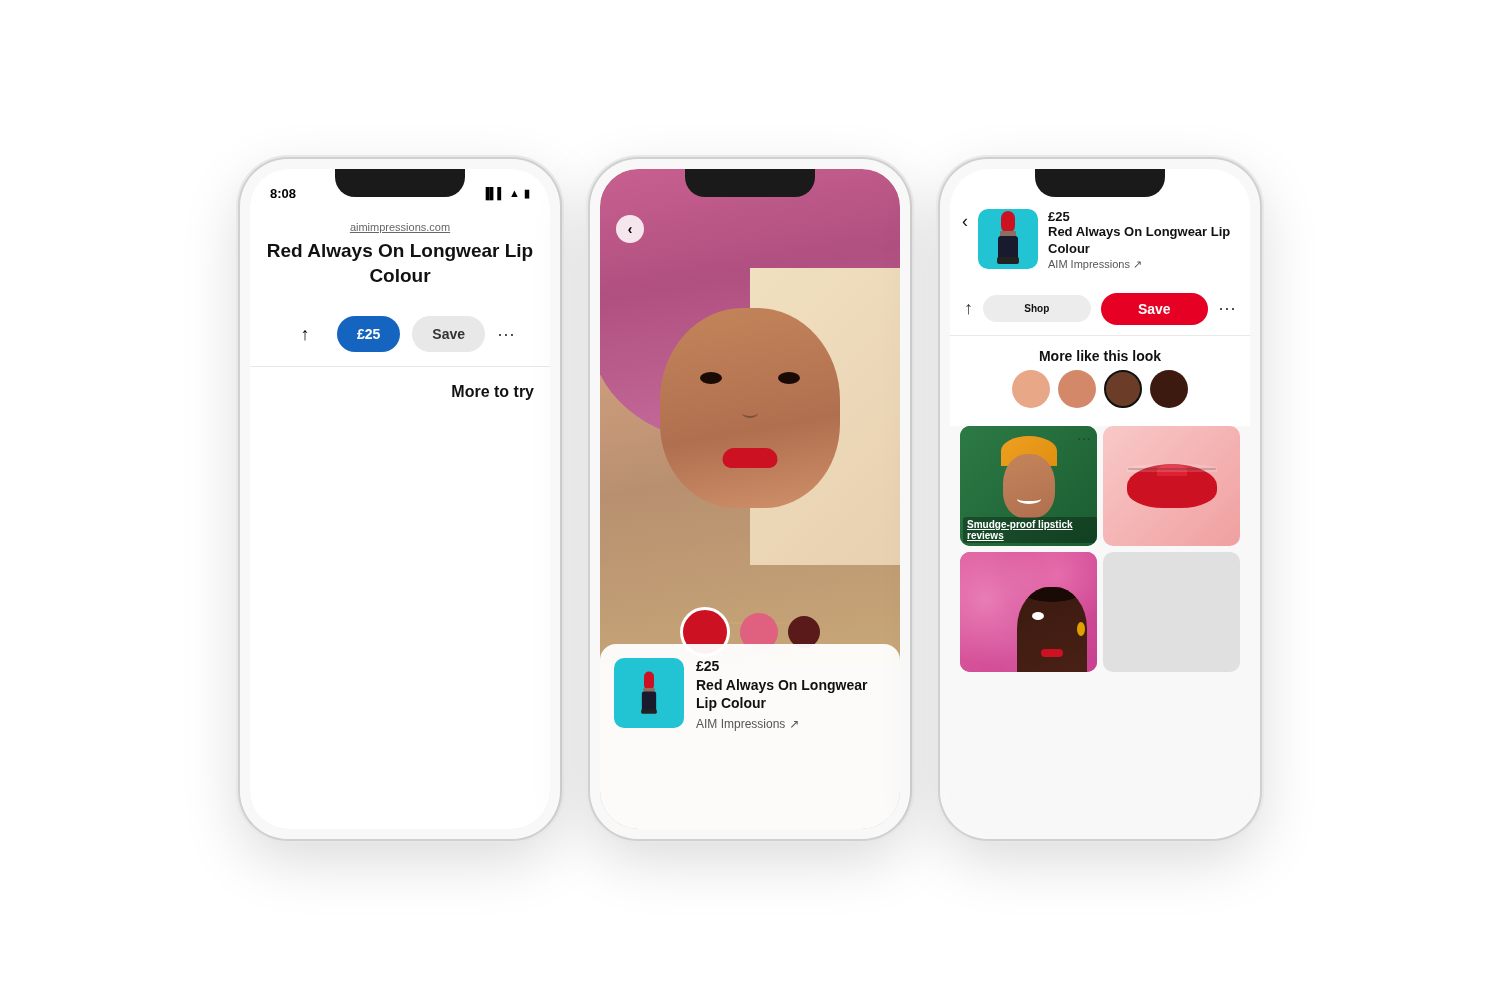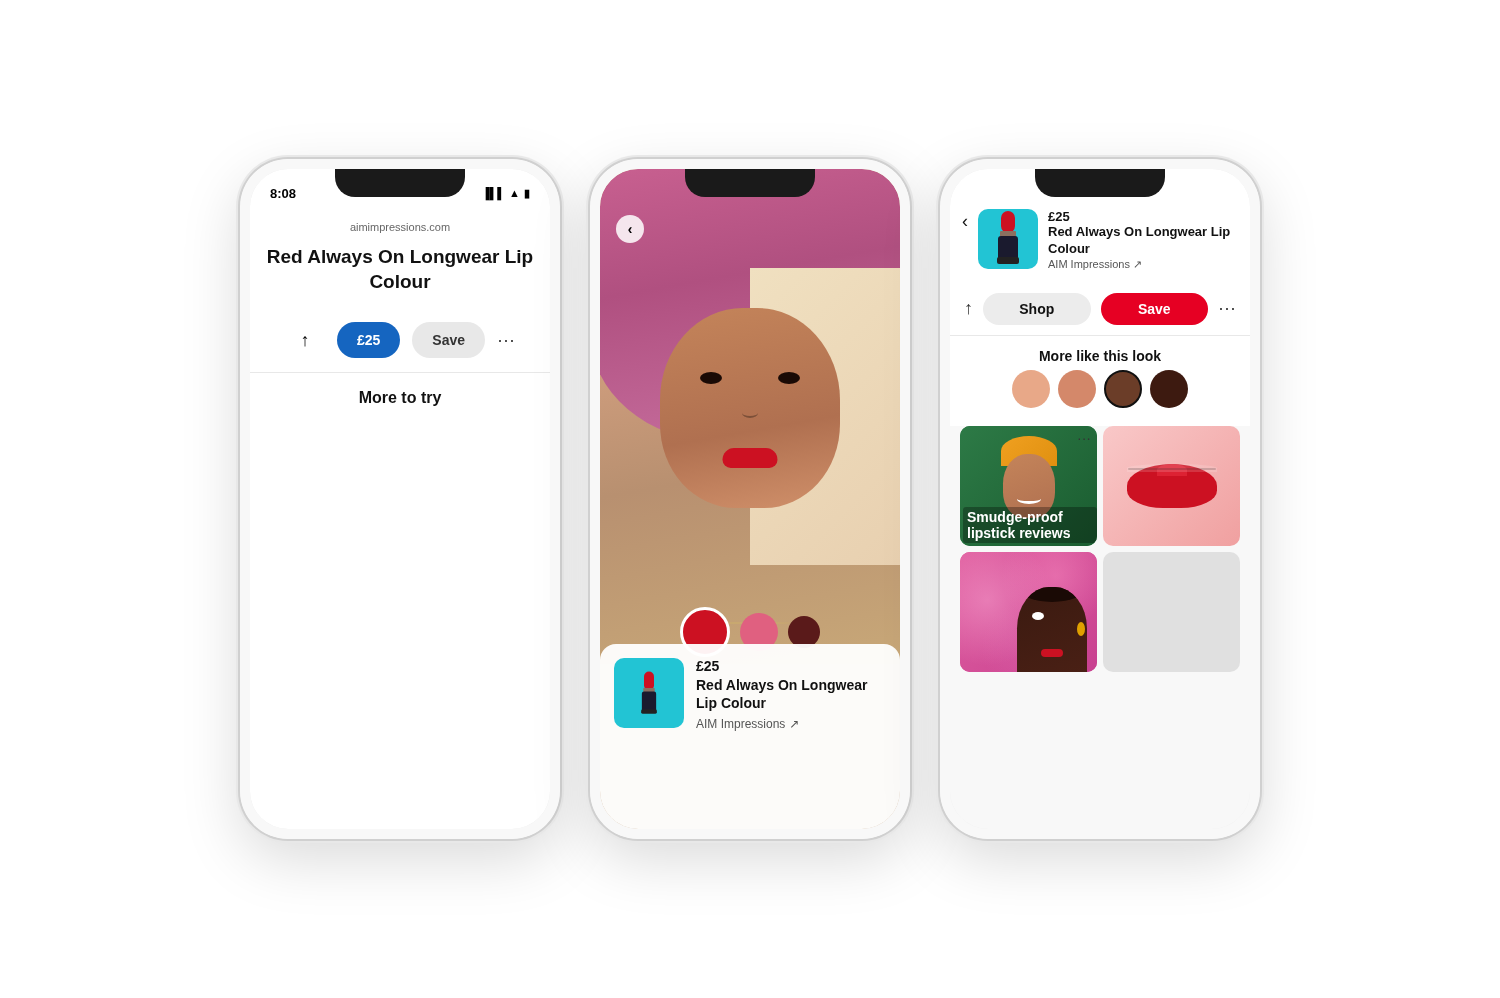--- a/index.html
+++ b/index.html
@@ -120,21 +120,22 @@
     }
 
     .phone1-info {
       padding: 14px 16px 8px;
       text-align: center;
     }
 
     .site-url {
       font-size: 11px;
       color: #666;
-      margin-bottom: 12px;
+      margin-bottom: 6px;
+      text-decoration: underline;
     }
 
     .product-title-lg {
       font-size: 19px;
       font-weight: 700;
       line-height: 1.3;
       color: #111;
       margin-bottom: 14px;
     }
 
@@ -174,21 +175,21 @@
     }
 
     .dots-btn {
       font-size: 18px;
       color: #333;
     }
 
     .more-to-try {
       border-top: 1px solid #e8e8e8;
       padding: 16px;
-      text-align: center;
+      text-align: right;
       font-size: 16px;
       font-weight: 600;
       color: #111;
       background: #fff;
     }
 
     
     .phone2 {
       width: 320px;
       height: 680px;
@@ -374,21 +375,21 @@
       font-size: 18px;
       color: #333;
     }
 
     .p3-shop-btn {
       flex: 1;
       text-align: center;
       background: #ececec;
       border-radius: 24px;
       padding: 8px 0;
-      font-size: 14px;
+      font-size: 10px;
       font-weight: 600;
       color: #111;
     }
 
     .p3-save-btn {
       flex: 1;
       text-align: center;
       background: #e60023;
       color: #fff;
       border-radius: 24px;
@@ -623,21 +624,21 @@
 
           <div style="width:100%;height:100%;background:linear-gradient(135deg,#2d7a46 0%,#1a5c30 100%);position:relative;overflow:hidden;">
 
             <div style="position:absolute;top:10px;left:50%;transform:translateX(-50%);width:56px;height:30px;background:linear-gradient(135deg,#f0a020 0%,#e09010 100%);border-radius:50% 50% 0 0;"></div>
 
             <div style="position:absolute;top:28px;left:50%;transform:translateX(-50%);width:52px;height:64px;background:linear-gradient(160deg,#c4845a 0%,#b07050 100%);border-radius:46% 46% 40% 40%;"></div>
 
             <div style="position:absolute;top:68px;left:50%;transform:translateX(-50%);width:24px;height:10px;border-bottom:3px solid #fff;border-radius:50%;"></div>
           </div>
           <div class="gc-dots">···</div>
-          <div style="position:absolute;bottom:3px;left:3px;font-size:14px;font-weight:600;color:#fff;padding:2px 4px;background:rgba(0,0,0,0.3);border-radius:3px;">Smudge-proof lipstick reviews</div>
+          <div style="position:absolute;bottom:3px;left:3px;font-size:10px;font-weight:600;color:#fff;padding:2px 4px;background:rgba(0,0,0,0.3);border-radius:3px;text-decoration:underline;">Smudge-proof lipstick reviews</div>
         </div>
 
         <div class="grid-cell gc-2">
           <div style="width:100%;height:100%;background:linear-gradient(135deg,#f9c8c8 0%,#f0a0a0 100%);display:flex;align-items:center;justify-content:center;">
 
             <div style="width:90px;height:44px;background:#cc1122;border-radius:50% 50% 40% 40%;position:relative;">
               <div style="position:absolute;top:0;left:50%;transform:translateX(-50%);width:30px;height:12px;background:#dd2233;border-radius:50% 50% 0 0;"></div>
               <div style="position:absolute;top:4px;left:50%;transform:translateX(-50%);width:88px;height:2px;background:rgba(0,0,0,0.2);border-radius:2px;"></div>
               <div style="position:absolute;top:0;left:0;right:0;height:8px;background:rgba(255,255,255,0.15);border-radius:50% 50% 0 0;"></div>
             </div>

